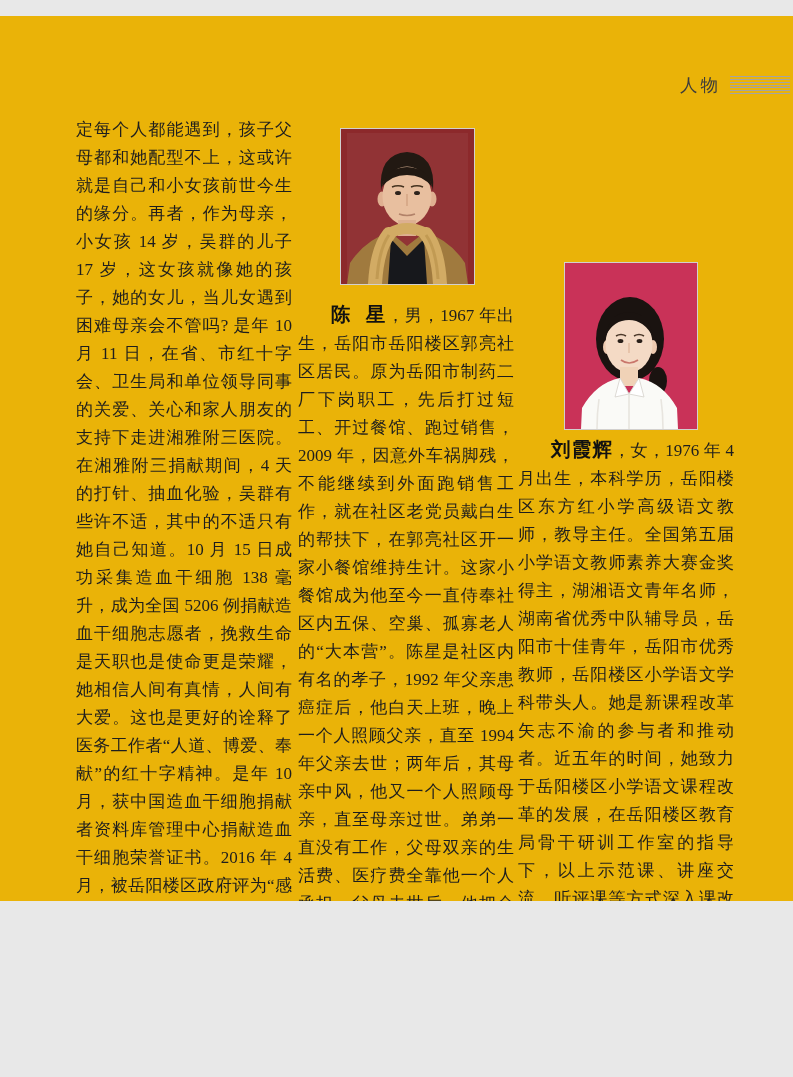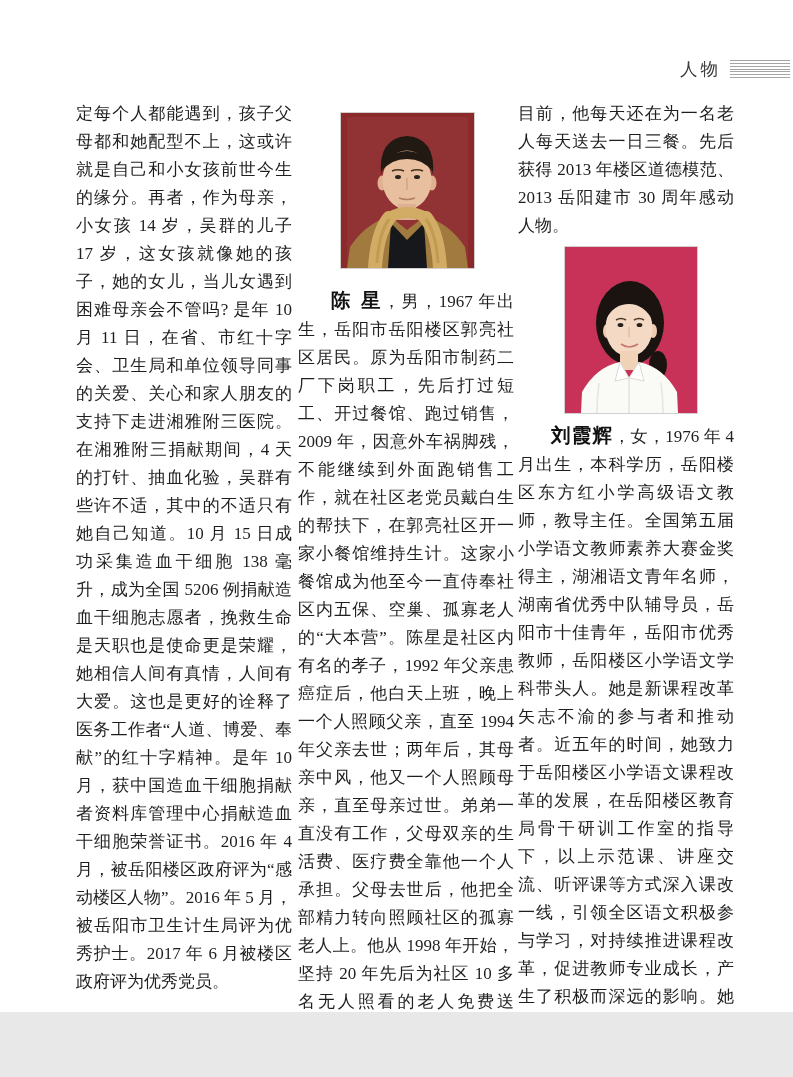--- a/index.html
+++ b/index.html
@@ -1,20 +1,20 @@
 <!DOCTYPE html>
 <html lang="zh"><head>
 <meta charset="utf-8">
 <style>
   html,body { margin:0; padding:0; background:#e8e8e8; }
   .page {
     position: relative;
-    width: 793px; height: 1012px;
-    margin: 0 auto;
-    background: #ffffff;
+    width: 793px; height: 885px;
+    margin: 16px auto;
+    background: #eab308;
     overflow: hidden;
     font-family: "Liberation Serif", "DejaVu Serif", serif;
     color: #1e1e1e;
   }
 
   
   .header-group {
     position: absolute; top: 57px; right: 3px;
     display: flex; align-items: center; gap: 9px;
   }
@@ -39,21 +39,21 @@
     text-justify: inter-character;
     color: #1e1e1e;
   }
   .textblock p { margin: 0; }
   .col1 { left: 76px;  top: 100px; }
   .col2-text { left: 298px; top: 286px; }
   .col3-intro { left: 518px; top: 100px; }
   .col3-text { left: 518px; top: 421px; }
   .indent { text-indent: 33px; }
   .person-name {
-    font-family: Liberation Sans, sans-serif;
+    font-family: Liberation Mono, monospace;
     font-weight: 700;
     font-size: 19.5px;
     letter-spacing: 1px;
     color: #111;
   }
 
   
   .photo {
     position: absolute;
     outline: 1px solid #d2d0ce;
@@ -117,23 +117,20 @@
       <path d="M85,105 Q97,120 99,155" stroke="#d2ab64" stroke-width="14" fill="none" stroke-linecap="round"></path>
       <path d="M48,106 Q38,120 36,150" stroke="#b68f48" stroke-width="3" fill="none" opacity="0.6"></path>
       <path d="M85,106 Q95,120 97,150" stroke="#b68f48" stroke-width="3" fill="none" opacity="0.6"></path>
     </svg>
   </div>
 
   <div class="textblock col2-text">
     <p class="indent"><span class="person-name">陈 星</span><span>，男，1967 年出生，岳阳市岳阳楼区郭亮社区居民。原为岳阳市制药二厂下岗职工，先后打过短工、开过餐馆、跑过销售，2009 年，因意外车祸脚残，不能继续到外面跑销售工作，就在社区老党员戴白生的帮扶下，在郭亮社区开一家小餐馆维持生计。这家小餐馆成为他至今一直侍奉社区内五保、空巢、孤寡老人的“大本营”。陈星是社区内有名的孝子，1992 年父亲患癌症后，他白天上班，晚上一个人照顾父亲，直至 1994 年父亲去世；两年后，其母亲中风，他又一个人照顾母亲，直至母亲过世。弟弟一直没有工作，父母双亲的生活费、医疗费全靠他一个人承担。父母去世后，他把全部精力转向照顾社区的孤寡老人上。他从 1998 年开始，坚持 20 年先后为社区 10 多名无人照看的老人免费送饭、贴钱就医，直到老人去世，去世后还主动为老人打理后事。</span></p>
   </div>
 
-  <div class="textblock col3-intro">
-    <p>目前，他每天还在为一名老人每天送去一日三餐。先后获得 2013 年楼区道德模范、2013 岳阳建市 30 周年感动人物。</p>
-  </div>
 
   <div class="photo photo-liu">
     <svg viewBox="0 0 132 166" preserveAspectRatio="none">
       <rect x="0" y="0" width="132" height="166" fill="#c72a52"></rect>
       <rect x="0" y="0" width="132" height="166" fill="#fff" opacity="0.04"></rect>
 
       <ellipse cx="65" cy="76" rx="34" ry="42" fill="#1a1310"></ellipse>
       <ellipse cx="93" cy="118" rx="9" ry="14" fill="#1a1310"></ellipse>
 
       <ellipse cx="42" cy="84" rx="4" ry="7" fill="#eecab0"></ellipse>

